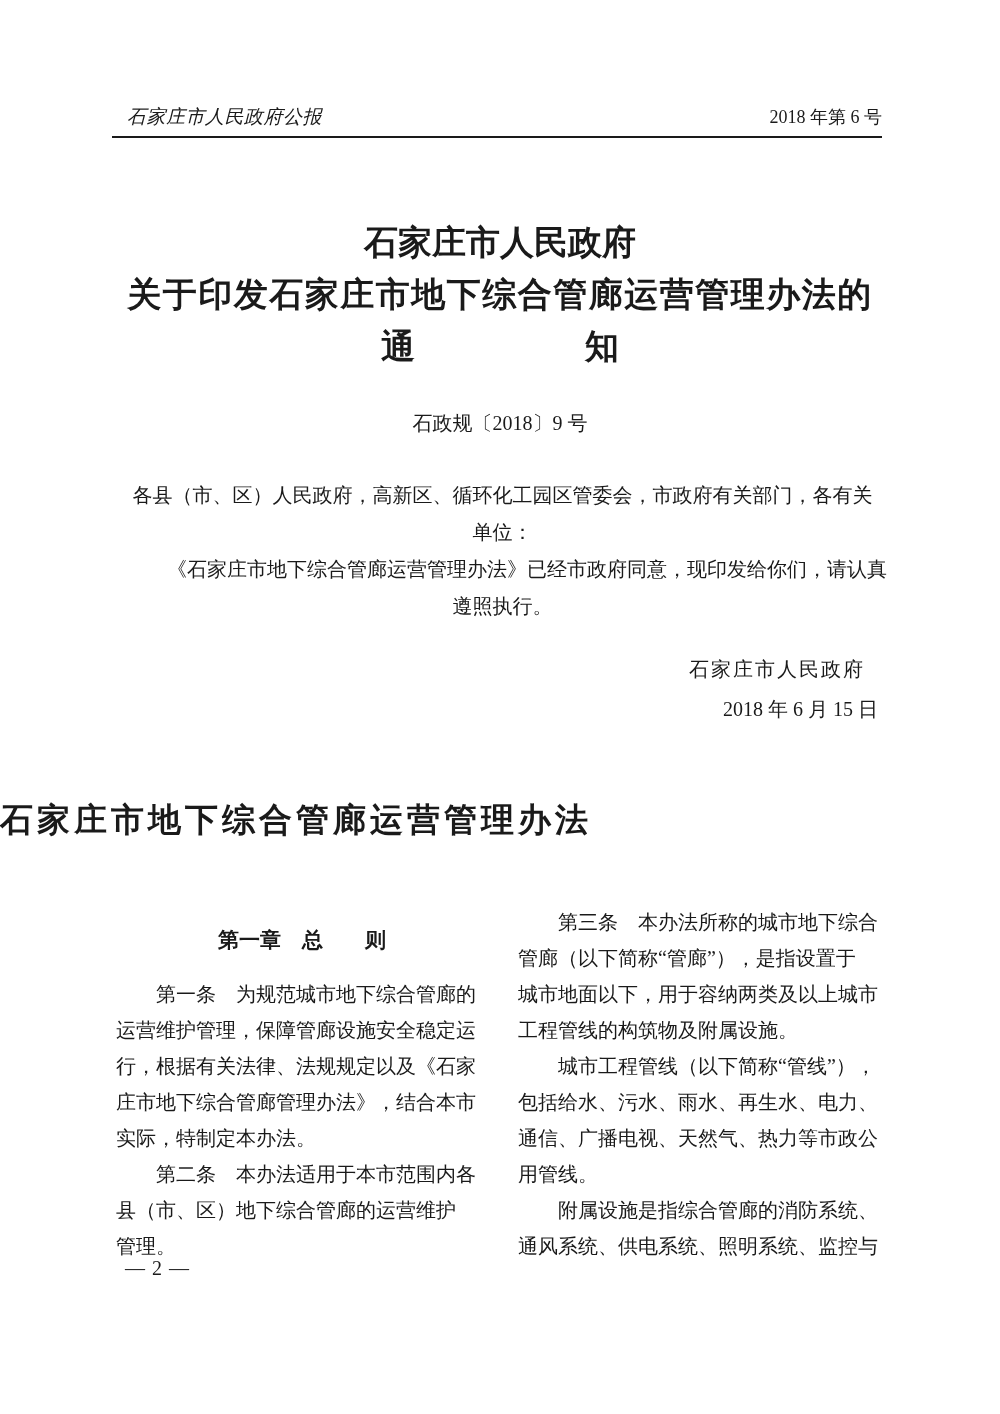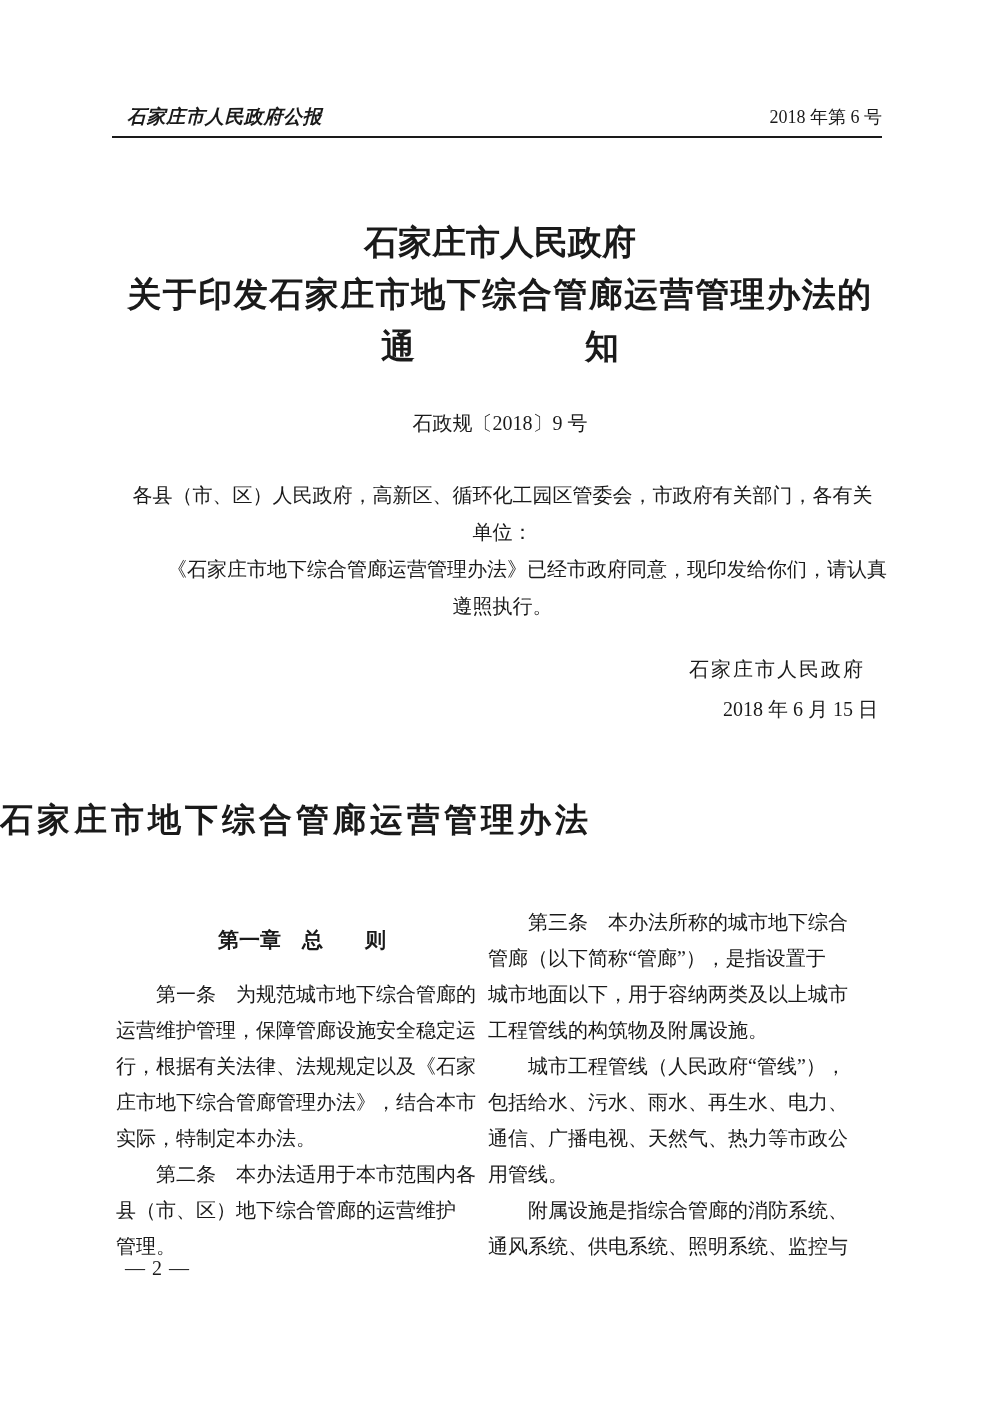--- a/index.html
+++ b/index.html
@@ -23,21 +23,20 @@
     right: 118px;
     top: 104px;
     display: flex;
     justify-content: space-between;
     align-items: baseline;
   }
   .header-left {
     font-style: italic;
     font-size: 19px;
     letter-spacing: 0.5px;
-    font-weight: bold;
   }
   .header-right {
     font-size: 18px;
   }
   .header-rule {
     position: absolute;
     left: 112px;
     top: 136px;
     width: 770px;
     height: 2px;
@@ -101,20 +100,21 @@
     font-weight: bold;
     letter-spacing: 4px;
   }
   
   .columns {
     position: absolute;
     left: 116px;
     top: 904px;
     width: 766px;
     display: flex;
+    gap: 30px;
     font-size: 20px;
     line-height: 36px;
   }
   .col-left  { width: 372px; }
   .col-right { width: 364px; }
   .chapter {
     margin: 18px 0;
     text-align: center;
     font-family: "Liberation Sans", "DejaVu Sans", sans-serif;
     font-weight: bold;
@@ -182,21 +182,21 @@
 实际，特制定本办法。</span></p>
       <p class="art"><span class="art-label">第二条</span><span>　本办法适用于本市范围内各
 县（市、区）地下综合管廊的运营维护
 管理。</span></p>
     </div>
     <div class="col col-right">
       <p class="art"><span class="art-label">第三条</span><span>　本办法所称的城市地下综合
 管廊（以下简称“管廊”），是指设置于
 城市地面以下，用于容纳两类及以上城市
 工程管线的构筑物及附属设施。</span></p>
-      <p class="art"><span>城市工程管线（人民政府“管线”），
+      <p class="art"><span>城市工程管线（以下简称“管线”），
 包括给水、污水、雨水、再生水、电力、
 通信、广播电视、天然气、热力等市政公
 用管线。</span></p>
       <p class="art"><span>附属设施是指综合管廊的消防系统、
 通风系统、供电系统、照明系统、监控与</span></p>
     </div>
   </div>
 
   <div class="page-number">— 2 —</div>
 

